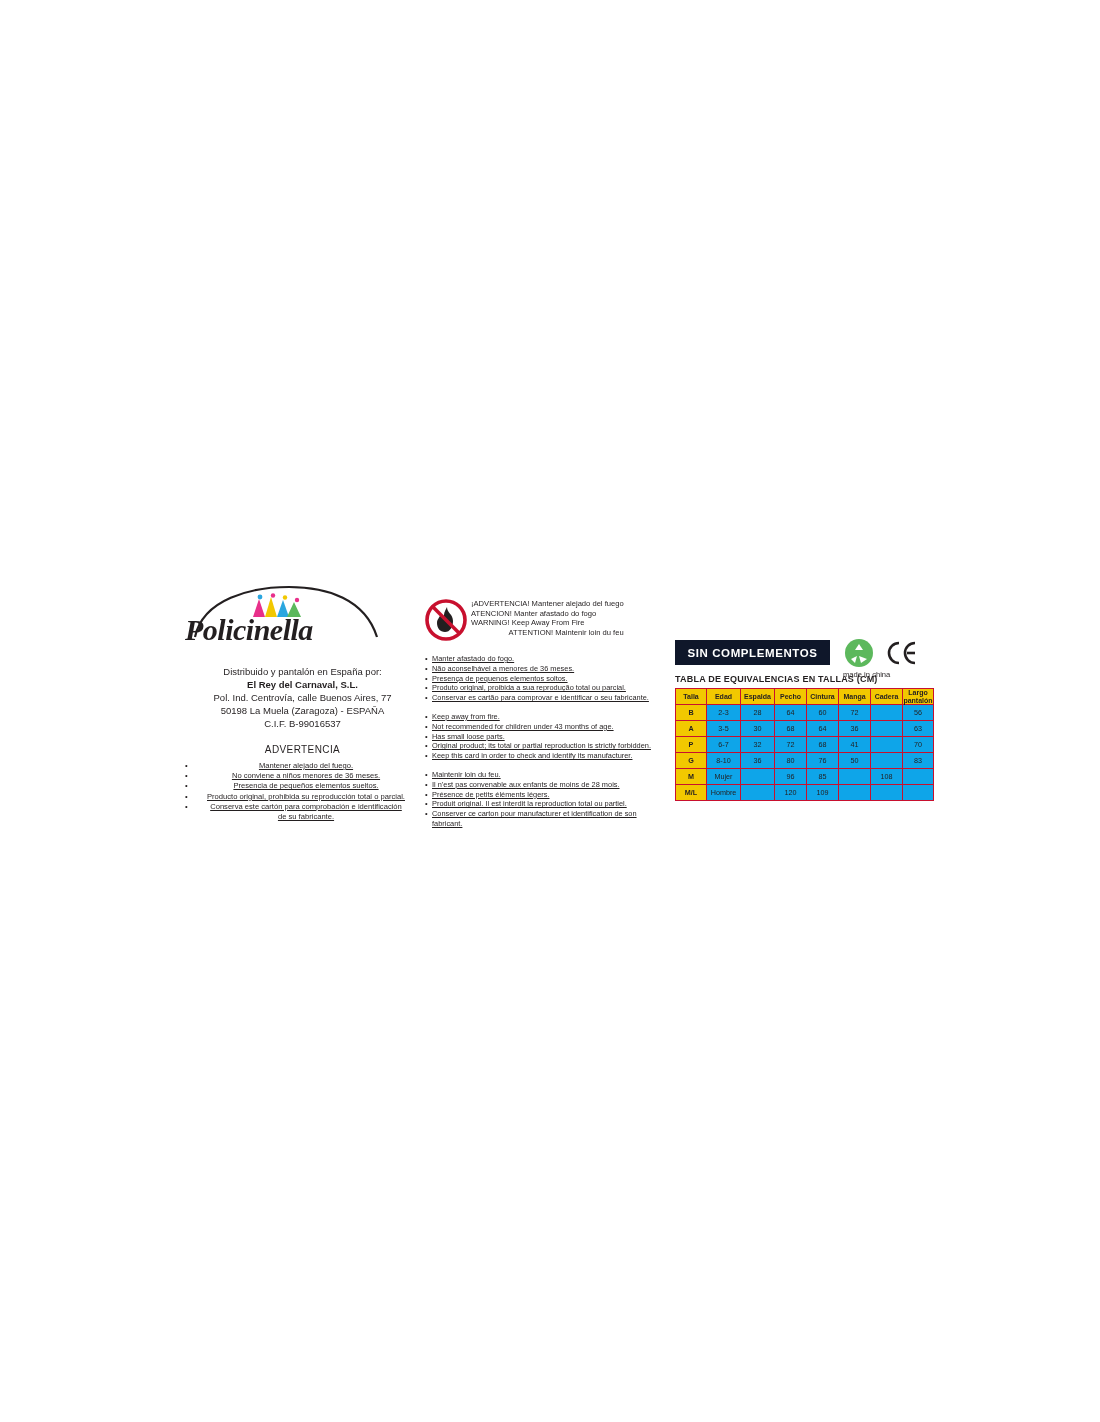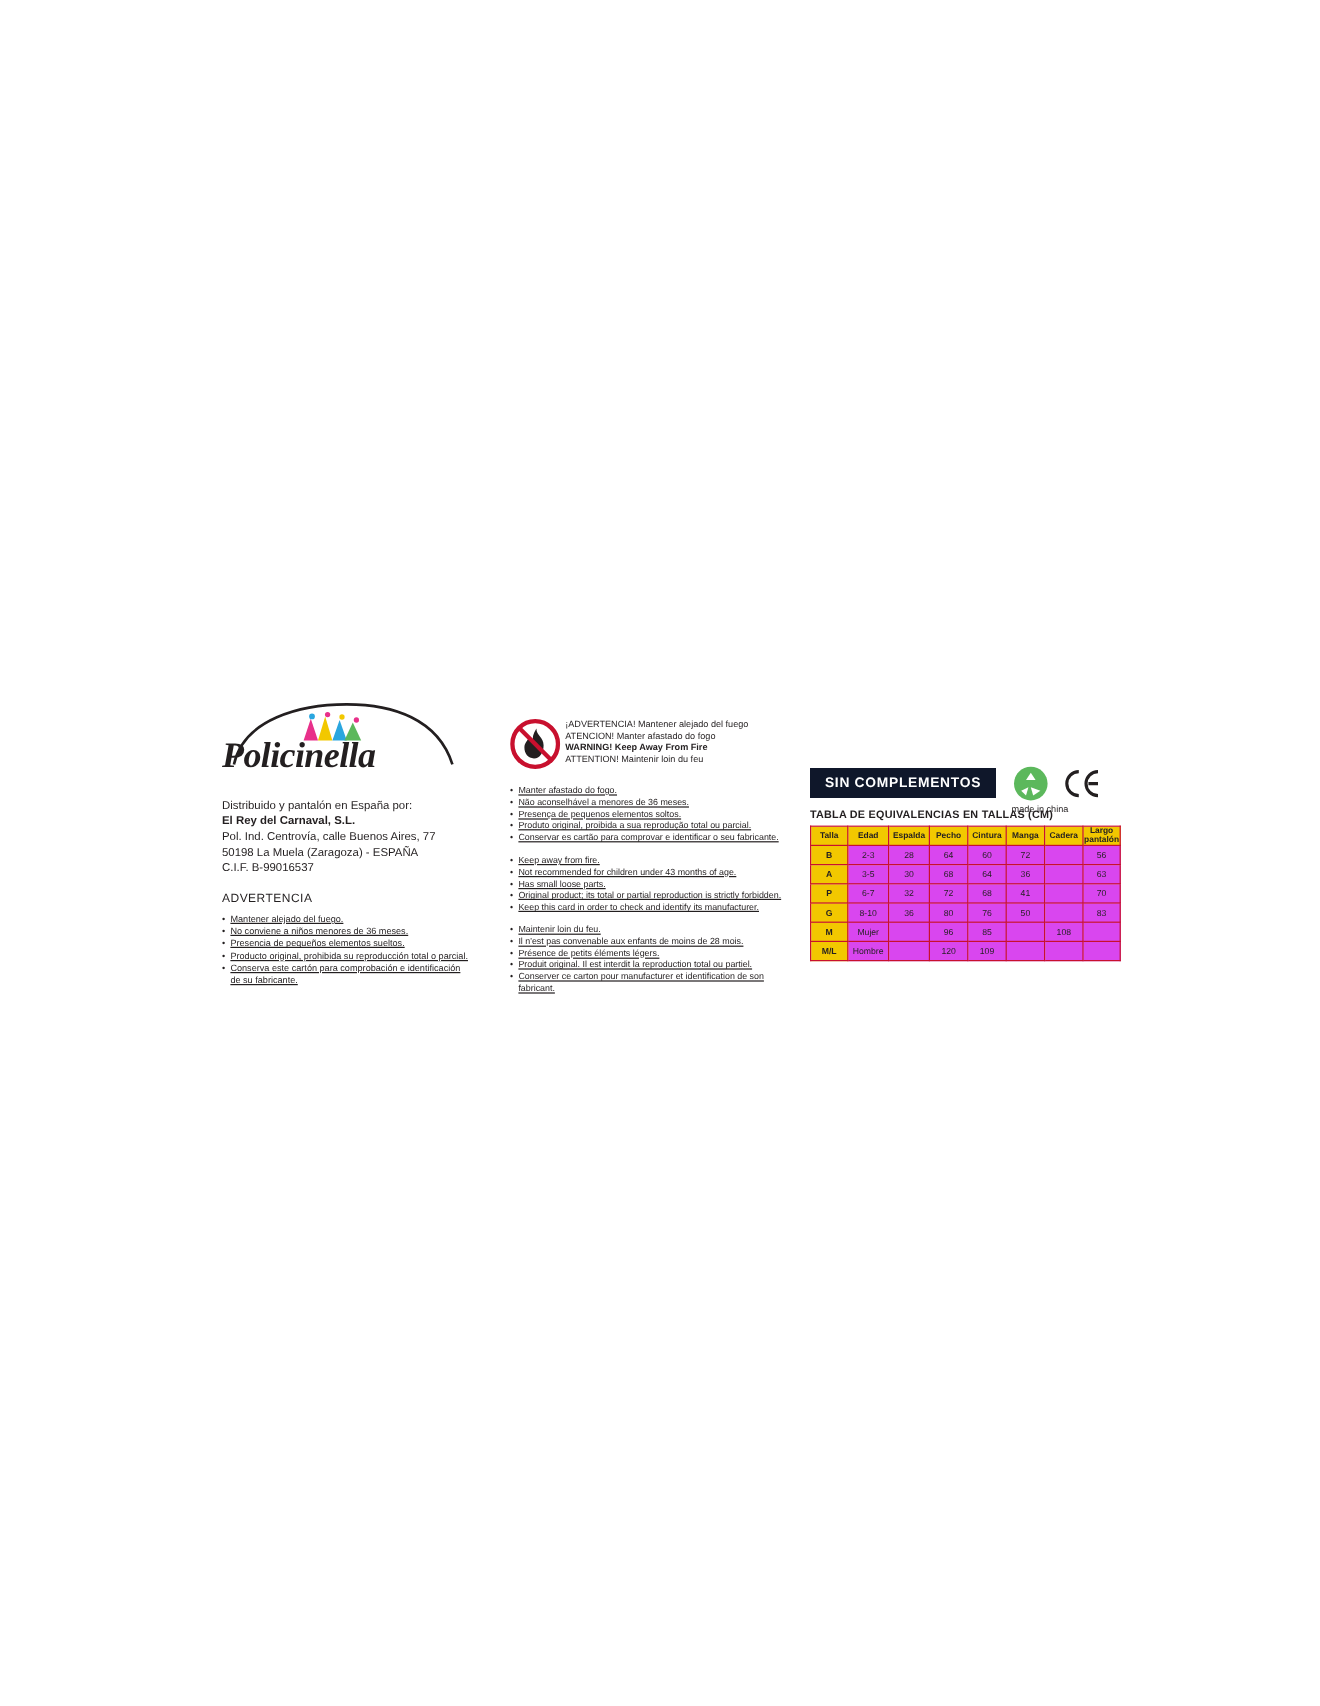--- a/index.html
+++ b/index.html
@@ -24,20 +24,21 @@
     width: 760px;
     height: 260px;
   }
 
   
   #left-col {
     position: absolute;
     left: 0px;
     top: 0px;
     width: 235px;
+    text-align: center;
   }
   #logo-wrap {
     position: relative;
     width: 200px;
     height: 70px;
   }
   
   #logo-arc {
     position: absolute;
     left: 8px;
@@ -127,22 +128,22 @@
   }
   #warn-lines {
     position: absolute;
     left: 46px;
     top: 0px;
     font-size: 7.6px;
     line-height: 9.6px;
   }
   #warn-lines .l1 { color: #231f20; }
   #warn-lines .l2 { color: #231f20; }
-  #warn-lines .l3 { color: #231f20; font-weight: bold; }
-  #warn-lines .l4 { color: #231f20; }
+  #warn-lines .l3 { color: #231f20; }
+  #warn-lines .l4 { color: #231f20; text-align: right; }
 
   .mid-group {
     margin-top: 9px;
   }
   .mid-group .bullet-list {
     font-size: 7.4px;
     line-height: 9.8px;
   }
 
   
@@ -222,21 +223,21 @@
     background: #f2c800;
     font-weight: bold;
     font-size: 7px;
     line-height: 7.5px;
   }
   table.sizes tbody td.sz {
     background: #f2c800;
     font-weight: bold;
   }
   table.sizes tbody td {
-    background: #d946ef;
+    background: #0ea5e9;
   }
   .col-talla  { width: 30px; }
   .col-edad   { width: 33px; }
   .col-esp    { width: 33px; }
   .col-pecho  { width: 31px; }
   .col-cint   { width: 31px; }
   .col-manga  { width: 31px; }
   .col-cad    { width: 31px; }
   .col-largo  { width: 30px; }
 </style>

